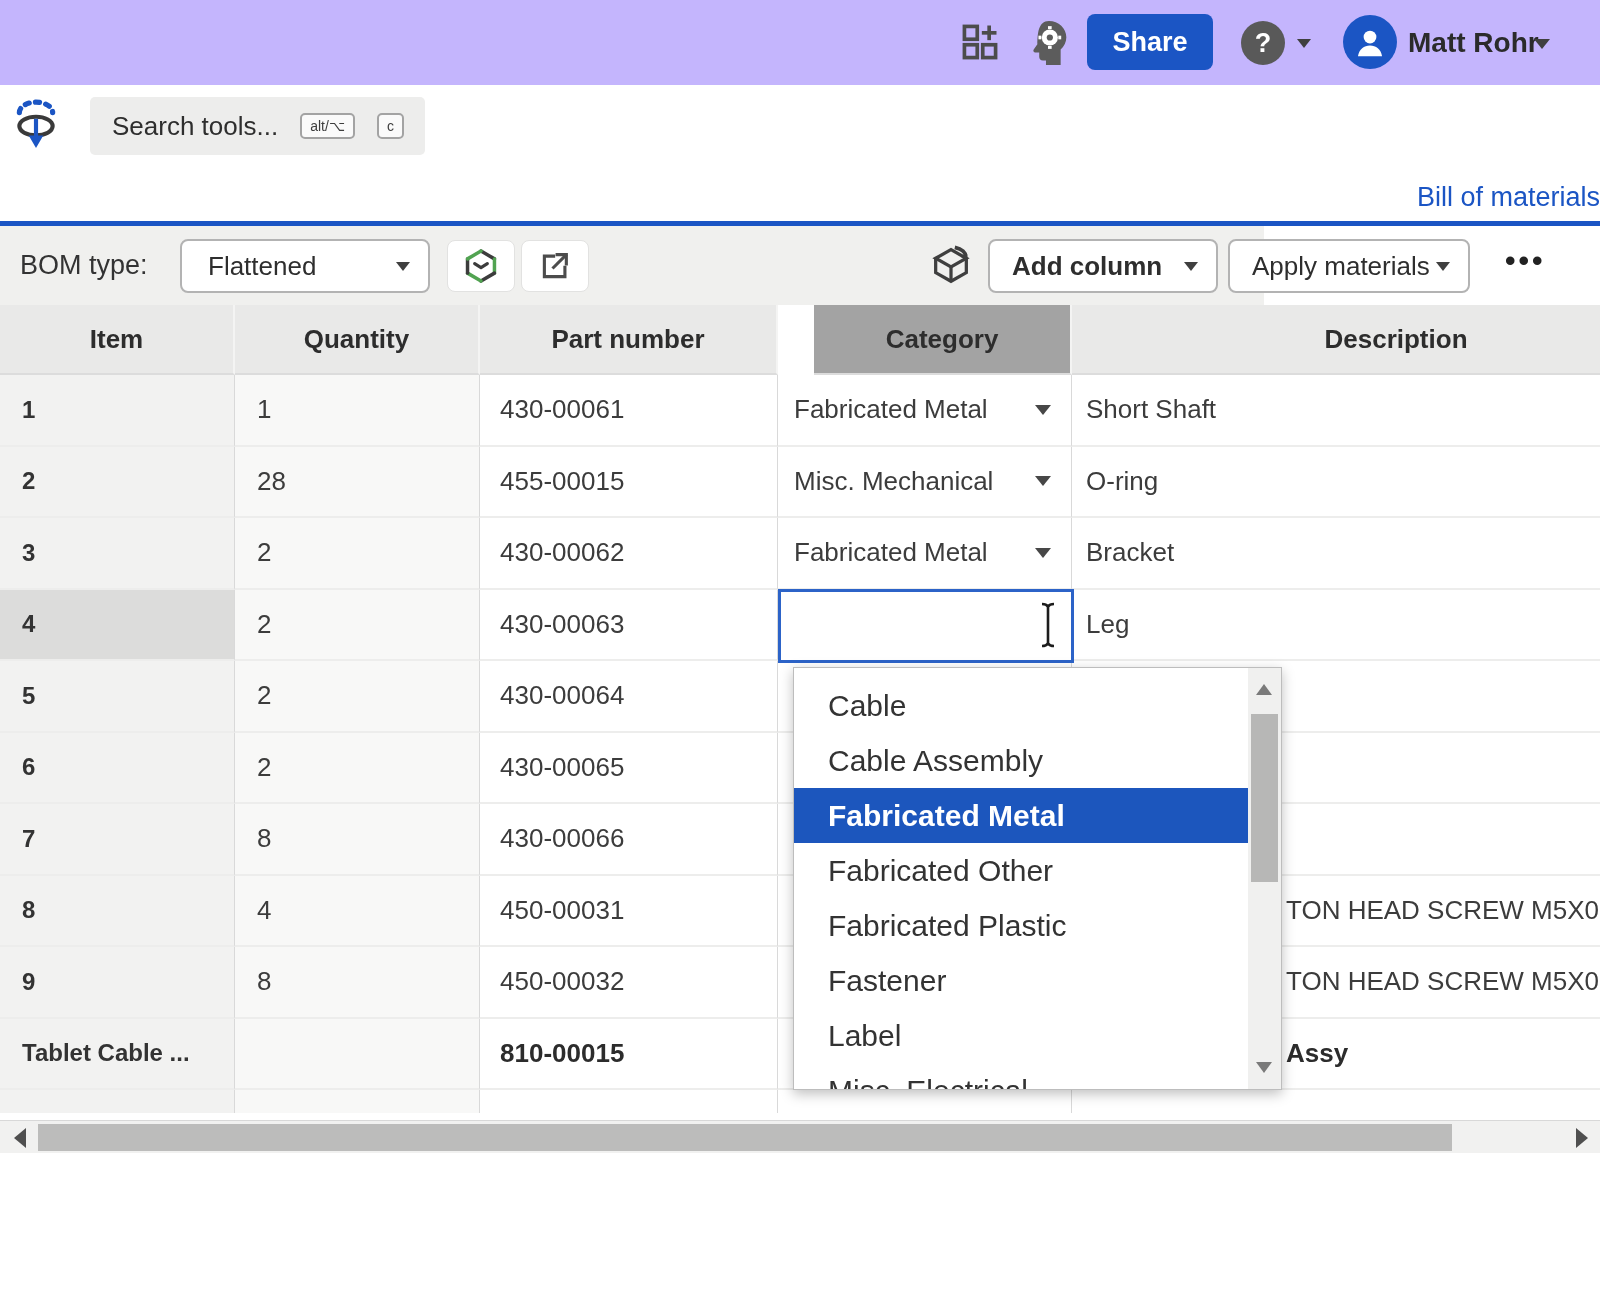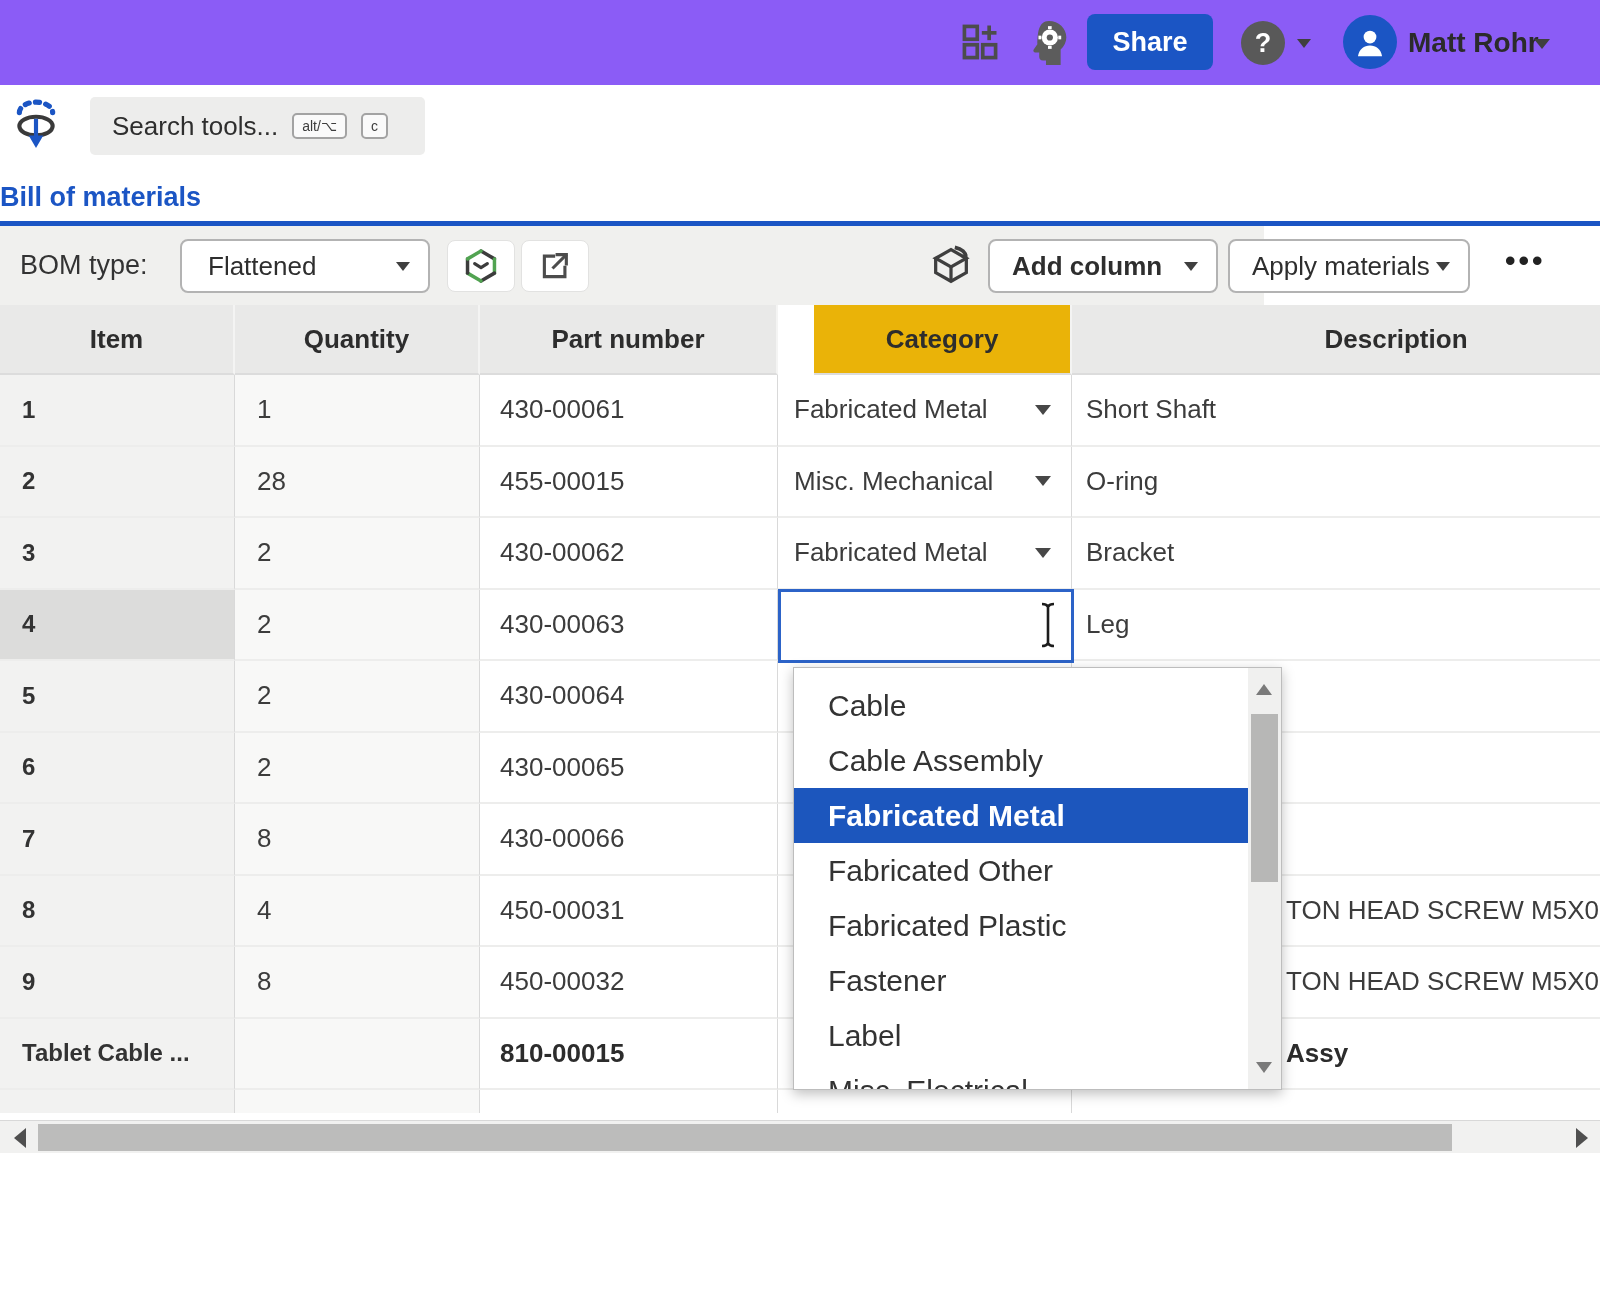--- a/index.html
+++ b/index.html
@@ -5,49 +5,49 @@
   :root{
     --accent-blue:#1b55c4;
     --selection-blue:#1c56bd;
   }
   *{margin:0;padding:0;box-sizing:border-box;}
   body{background:#fff;}
   .app{position:relative;width:1600px;height:1294px;background:#fff;overflow:hidden;
        font-family:"Liberation Sans",sans-serif;color:#3c3c3c;}
 
   
-  .topbar{position:absolute;left:0;top:0;width:1600px;height:85px;background:#8b5cf6;}
+  .topbar{position:absolute;left:0;top:0;width:1600px;height:85px;background:#c4b5fd;}
   .apps-grid{position:absolute;left:958px;top:20px;}
   .ai-head{position:absolute;left:1026px;top:18px;}
   .share-btn{position:absolute;left:1087px;top:14px;width:126px;height:56px;
      background:var(--accent-blue);color:#fff;border:none;border-radius:8px;
      font-family:"Liberation Sans",sans-serif;font-size:27px;font-weight:bold;cursor:pointer;}
   .help-circle{position:absolute;left:1241px;top:21px;width:44px;height:44px;border-radius:50%;
      background:#595959;color:#fff;font-size:27px;font-weight:bold;
      display:flex;align-items:center;justify-content:center;}
   .help-caret{position:absolute;left:1297px;top:39px;}
   .avatar{position:absolute;left:1343px;top:15px;width:54px;height:54px;border-radius:50%;
      background:var(--accent-blue);display:flex;align-items:center;justify-content:center;overflow:hidden;}
   .user-name{position:absolute;left:1408px;top:27px;font-size:28px;font-weight:bold;color:#2b2b2b;}
   .user-caret{position:absolute;left:1534px;top:39px;}
   .caret-down{width:0;height:0;border-left:8px solid transparent;border-right:8px solid transparent;
      border-top:10px solid #3f3f3f;display:inline-block;}
   .caret-down.small{border-left-width:7px;border-right-width:7px;border-top-width:9px;}
 
   
   .spin-icon{position:absolute;left:10px;top:94px;}
   .search-box{position:absolute;left:90px;top:97px;width:335px;height:58px;background:#ededec;
-     border-radius:5px;display:flex;align-items:center;gap:14px;padding:0 16px 0 22px;cursor:text;}
+     border-radius:5px;display:flex;align-items:center;gap:22px;padding:0 16px 0 22px;cursor:text;}
   .search-text{font-size:26px;color:#2e2e2e;white-space:nowrap;}
   .keycap{border:2px solid #a3a3a3;border-radius:5px;background:#fafafa;font-size:14px;
      color:#3e3e3e;padding:4px 8px;line-height:1;white-space:nowrap;}
 
   
-  .tab-title{position:absolute;left:0;top:182px;width:1600px;text-align:left;
-     font-size:27px;font-weight:bold;color:var(--accent-blue);cursor:pointer;}
+  .tab-title{position:absolute;left:0;top:182px;width:1600px;text-align:right;
+     font-size:27px;font-weight:normal;color:var(--accent-blue);cursor:pointer;}
   .tab-underline{position:absolute;left:0;top:221px;width:1600px;height:5px;background:var(--accent-blue);}
 
   
   .toolbar{position:absolute;left:0;top:226px;width:1264px;height:79px;background:#f0f0ee;}
   .bom-type-label{position:absolute;left:20px;top:24px;font-size:27px;color:#333;}
   .bom-select{position:absolute;left:180px;top:13px;width:250px;height:54px;background:#fff;
      border:2px solid #b3b3b3;border-radius:8px;display:flex;align-items:center;
      justify-content:space-between;padding:0 18px 0 26px;cursor:pointer;}
   .bom-select span{font-size:26px;color:#2e2e2e;}
   .icon-btn{position:absolute;top:14px;width:68px;height:52px;background:#fff;border:1px solid #e2e2e1;
@@ -60,21 +60,21 @@
   .more-btn{position:absolute;left:1505px;top:18px;font-size:30px;font-weight:bold;color:#222;
      letter-spacing:3px;cursor:pointer;}
 
   
   .table-wrap{position:absolute;left:0;top:305px;width:1600px;height:811px;overflow:hidden;}
   .grid-row{display:grid;grid-template-columns:235px 245px 298px 294px 650px;width:1722px;}
   .thead{height:70px;}
   .thead .th{background:#e9e9e8;display:flex;align-items:center;justify-content:center;
      font-size:26px;font-weight:bold;color:#2d2d2d;border-right:2px solid #f4f4f3;
      border-bottom:2px solid #dcdcdc;cursor:pointer;}
-  .thead .th.sel{background:#eab308;margin-left:36px;}
+  .thead .th.sel{background:#a3a3a3;margin-left:36px;}
   .trow{height:71.5px;}
   .td{display:flex;align-items:center;font-size:26px;color:#3c3c3c;
      border-right:1px solid #d9d9d9;border-bottom:2px solid #ededec;cursor:default;}
   .td.item{background:#f2f2f1;font-weight:bold;color:#333;padding-left:22px;font-size:24px;}
   .td.item.sel{background:#dcdcdb;}
   .td.qty{background:#f8f8f7;padding-left:22px;}
   .td.part{background:#fff;padding-left:20px;}
   .td.cat{background:#fff;justify-content:space-between;padding:0 20px 0 16px;}
   .td.desc{background:#fff;padding-left:14px;}
   .cat-caret{width:0;height:0;border-left:8px solid transparent;border-right:8px solid transparent;

